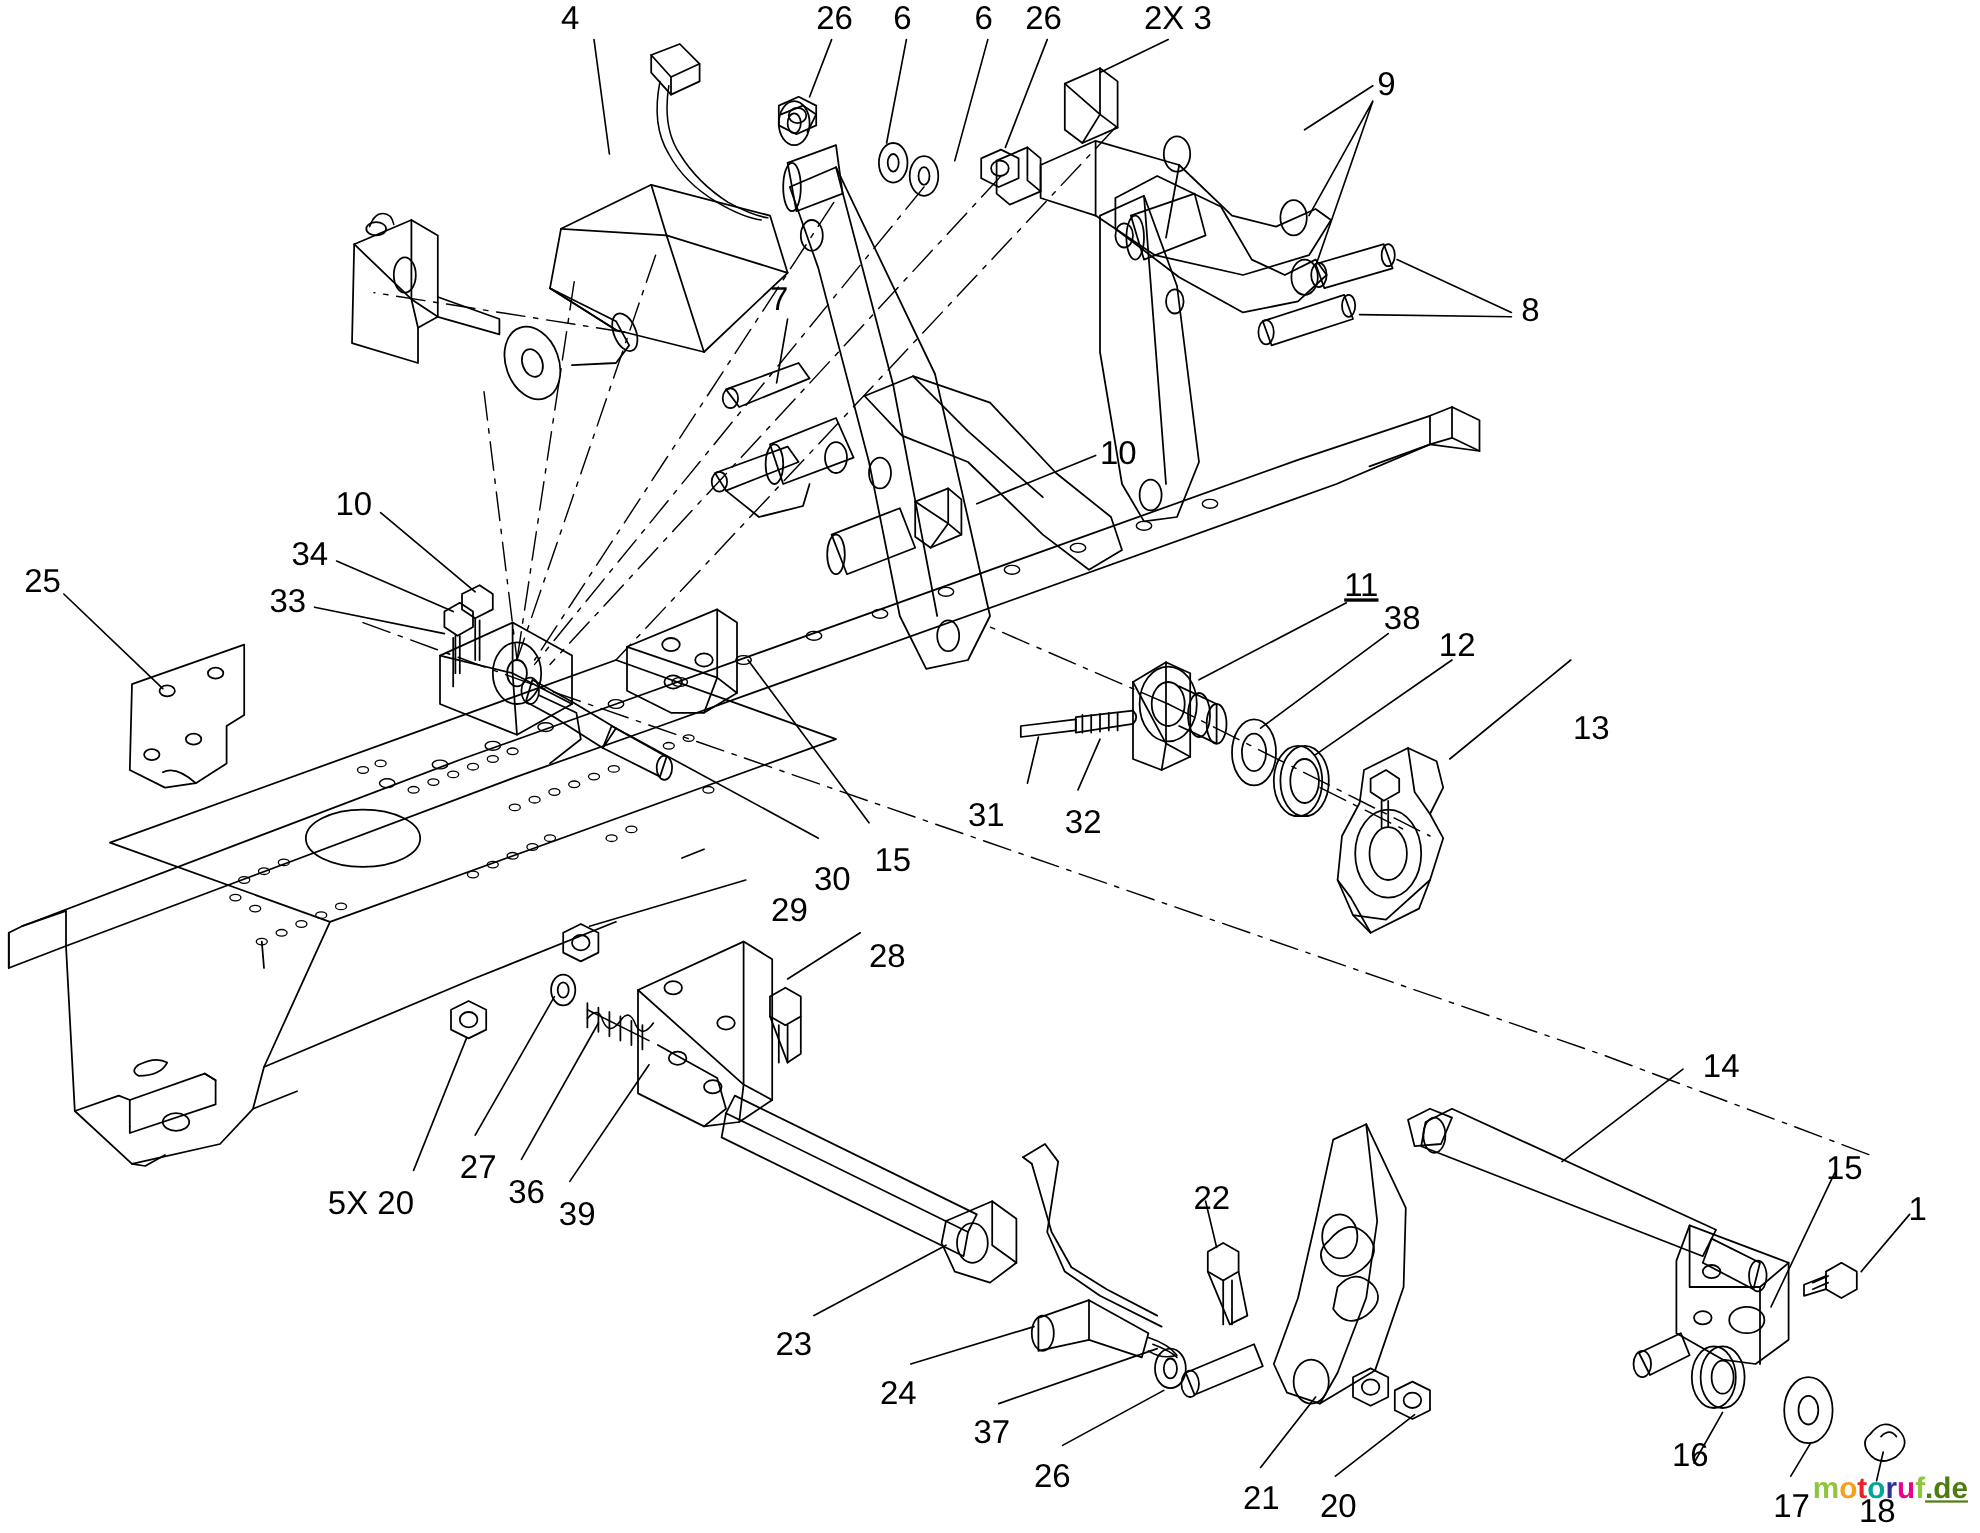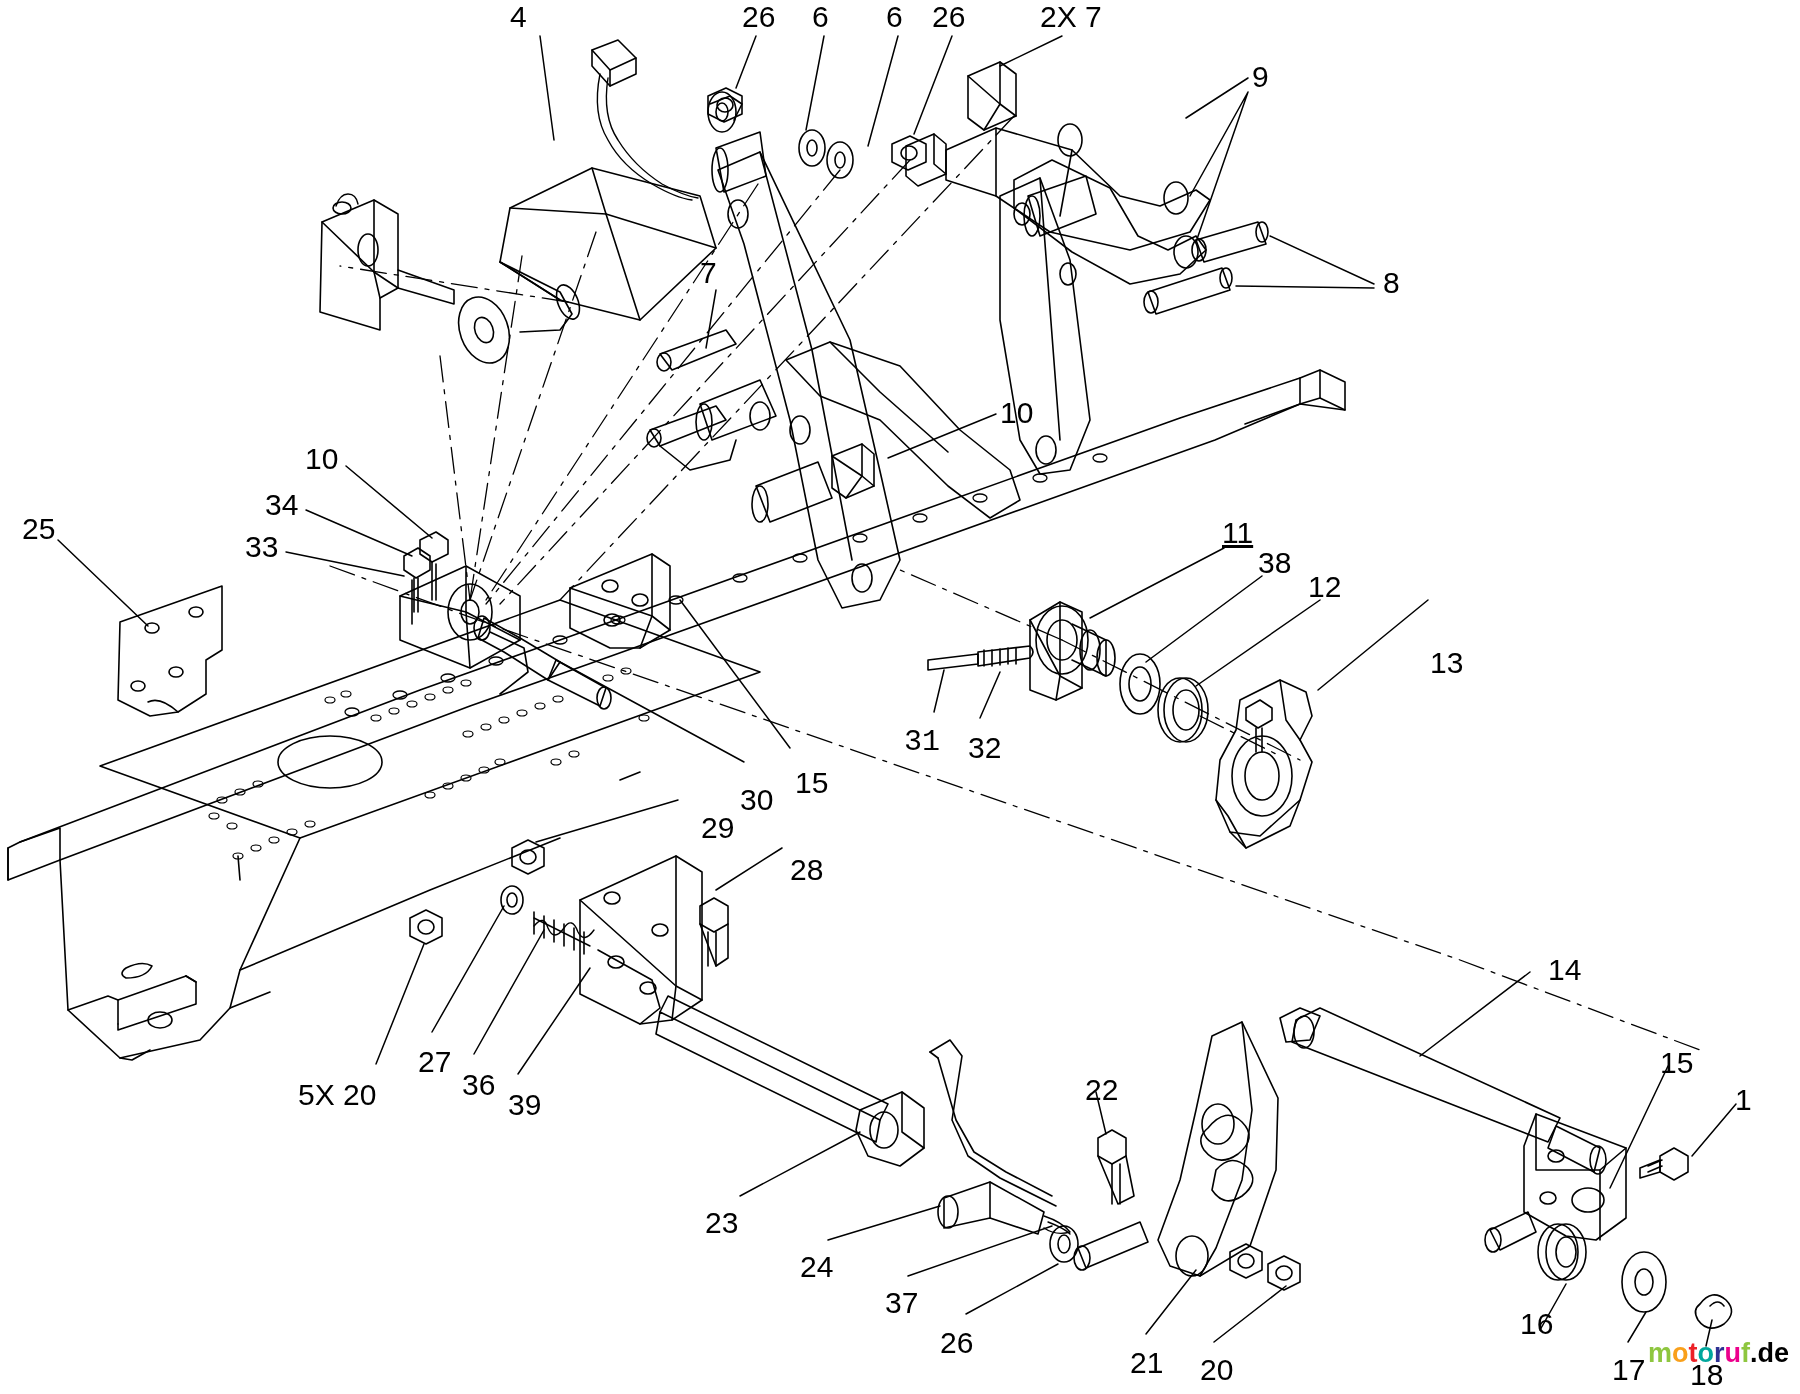--- a/index.html
+++ b/index.html
@@ -39,21 +39,21 @@
     letter-spacing: 0px;
     white-space: nowrap;
   }
   .wm-m { color: #8ec63f; }
   .wm-o1 { color: #f9a01b; }
   .wm-t { color: #ec2127; }
   .wm-o2 { color: #00a79d; }
   .wm-r { color: #2e3192; }
   .wm-u { color: #ec008c; }
   .wm-f { color: #8ec63f; }
-  .wm-de { color: #000000; }
+  .wm-de { color: #4d7c0f; text-decoration: underline; }
 </style>
 </head>
 <body>
 
 <div id="root">
 
   <svg id="diagram-svg" viewBox="0 0 1800 1394">
     <g fill="none" stroke="#000000" stroke-width="1.6" stroke-linejoin="round" stroke-linecap="round">
 
       <g>
@@ -501,34 +501,34 @@
         <path d="M1706,1346 L1712,1320"></path>
       </g>
     </g>
   </svg>
 
   <div class="callout" style="left:510px; top:2px;">4</div>
   <div class="callout" style="left:742px; top:2px;">26</div>
   <div class="callout" style="left:812px; top:2px;">6</div>
   <div class="callout" style="left:886px; top:2px;">6</div>
   <div class="callout" style="left:932px; top:2px;">26</div>
-  <div class="callout" style="left:1040px; top:2px;">2X 7</div>
+  <div class="callout" style="left:1040px; top:2px;">2X 3</div>
   <div class="callout" style="left:1252px; top:62px;">9</div>
   <div class="callout" style="left:1383px; top:268px;">8</div>
   <div class="callout" style="left:700px; top:258px;">7</div>
   <div class="callout" style="left:1000px; top:398px;">10</div>
   <div class="callout" style="left:305px; top:444px;">10</div>
   <div class="callout" style="left:265px; top:490px;text-align:center;">34</div>
   <div class="callout" style="left:245px; top:532px;">33</div>
   <div class="callout" style="left:22px; top:514px;">25</div>
   <div class="callout" style="left:1222px; top:518px;text-decoration:underline;">11</div>
   <div class="callout" style="left:1258px; top:548px;">38</div>
   <div class="callout" style="left:1308px; top:572px;">12</div>
   <div class="callout" style="left:1430px; top:648px;">13</div>
-  <div class="callout" style="left:904px; top:727px;font-family:Liberation Mono, monospace;">31</div>
+  <div class="callout" style="left:880px; top:727px;">31</div>
   <div class="callout" style="left:968px; top:733px;">32</div>
   <div class="callout" style="left:795px; top:768px;">15</div>
   <div class="callout" style="left:740px; top:785px;">30</div>
   <div class="callout" style="left:682px; top:813px;margin-left:19px;">29</div>
   <div class="callout" style="left:790px; top:855px;">28</div>
   <div class="callout" style="left:1522px; top:955px;margin-left:26px;">14</div>
   <div class="callout" style="left:1660px; top:1048px;">15</div>
   <div class="callout" style="left:1735px; top:1085px;">1</div>
   <div class="callout" style="left:418px; top:1047px;">27</div>
   <div class="callout" style="left:462px; top:1070px;">36</div>

